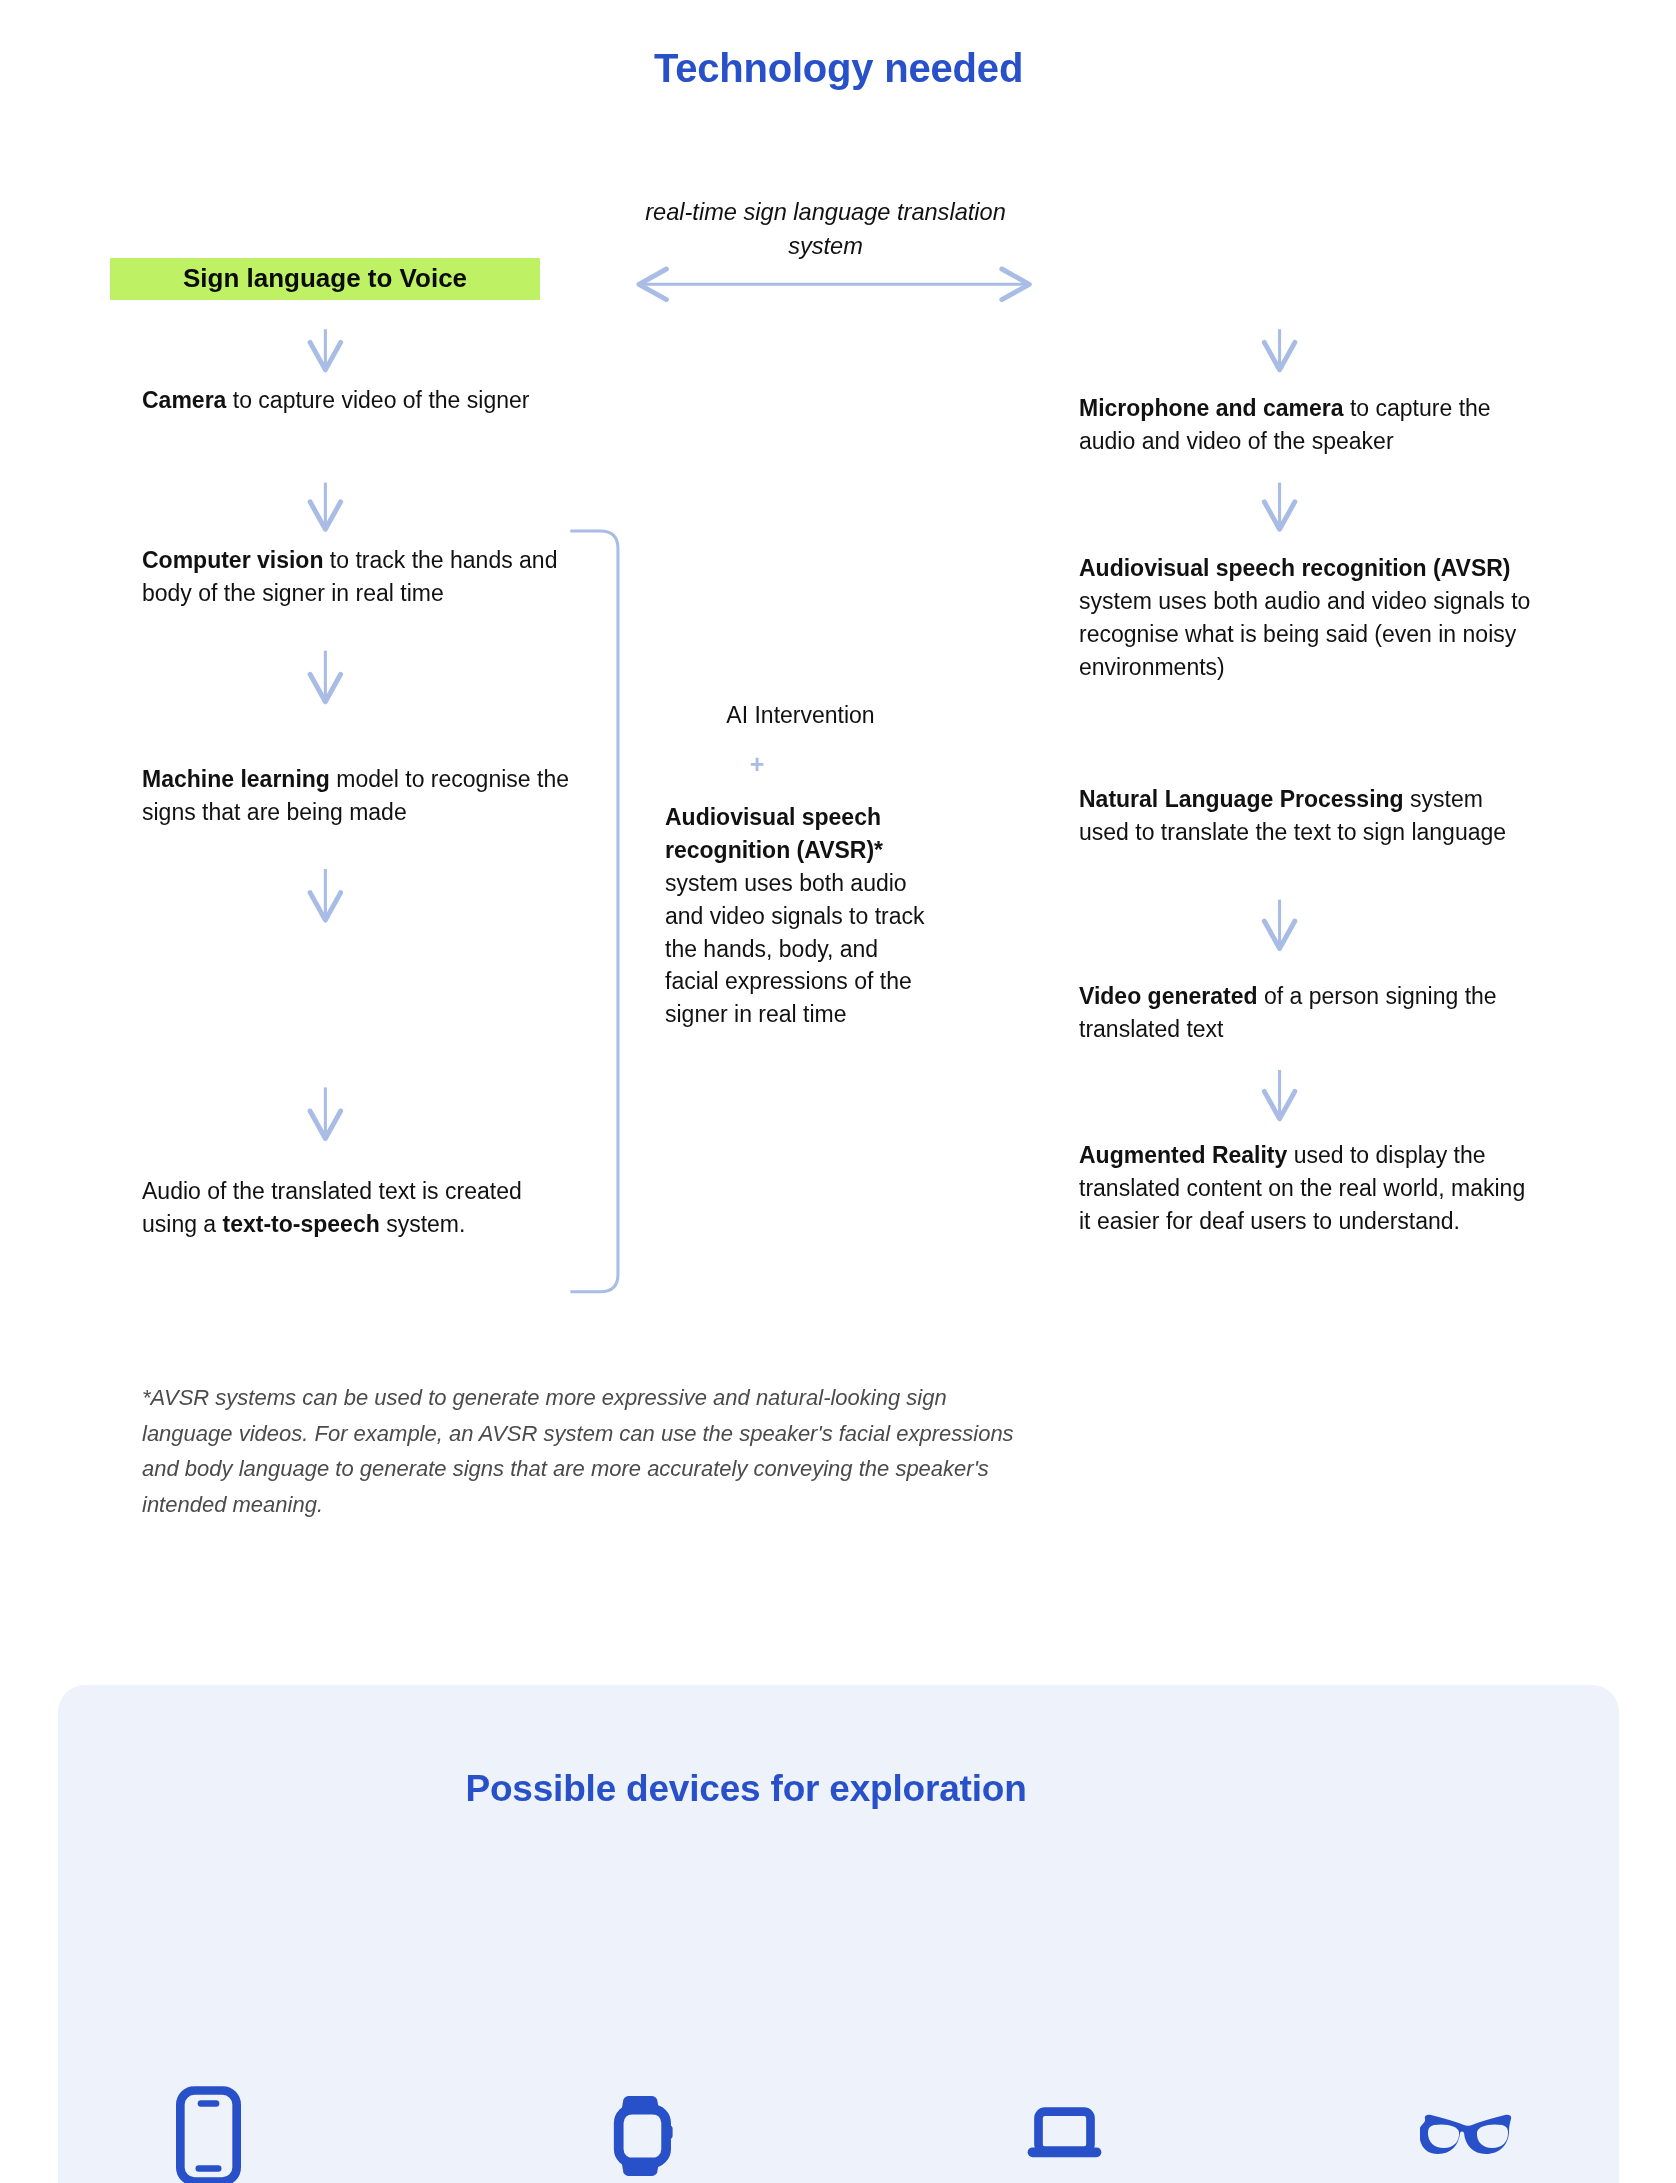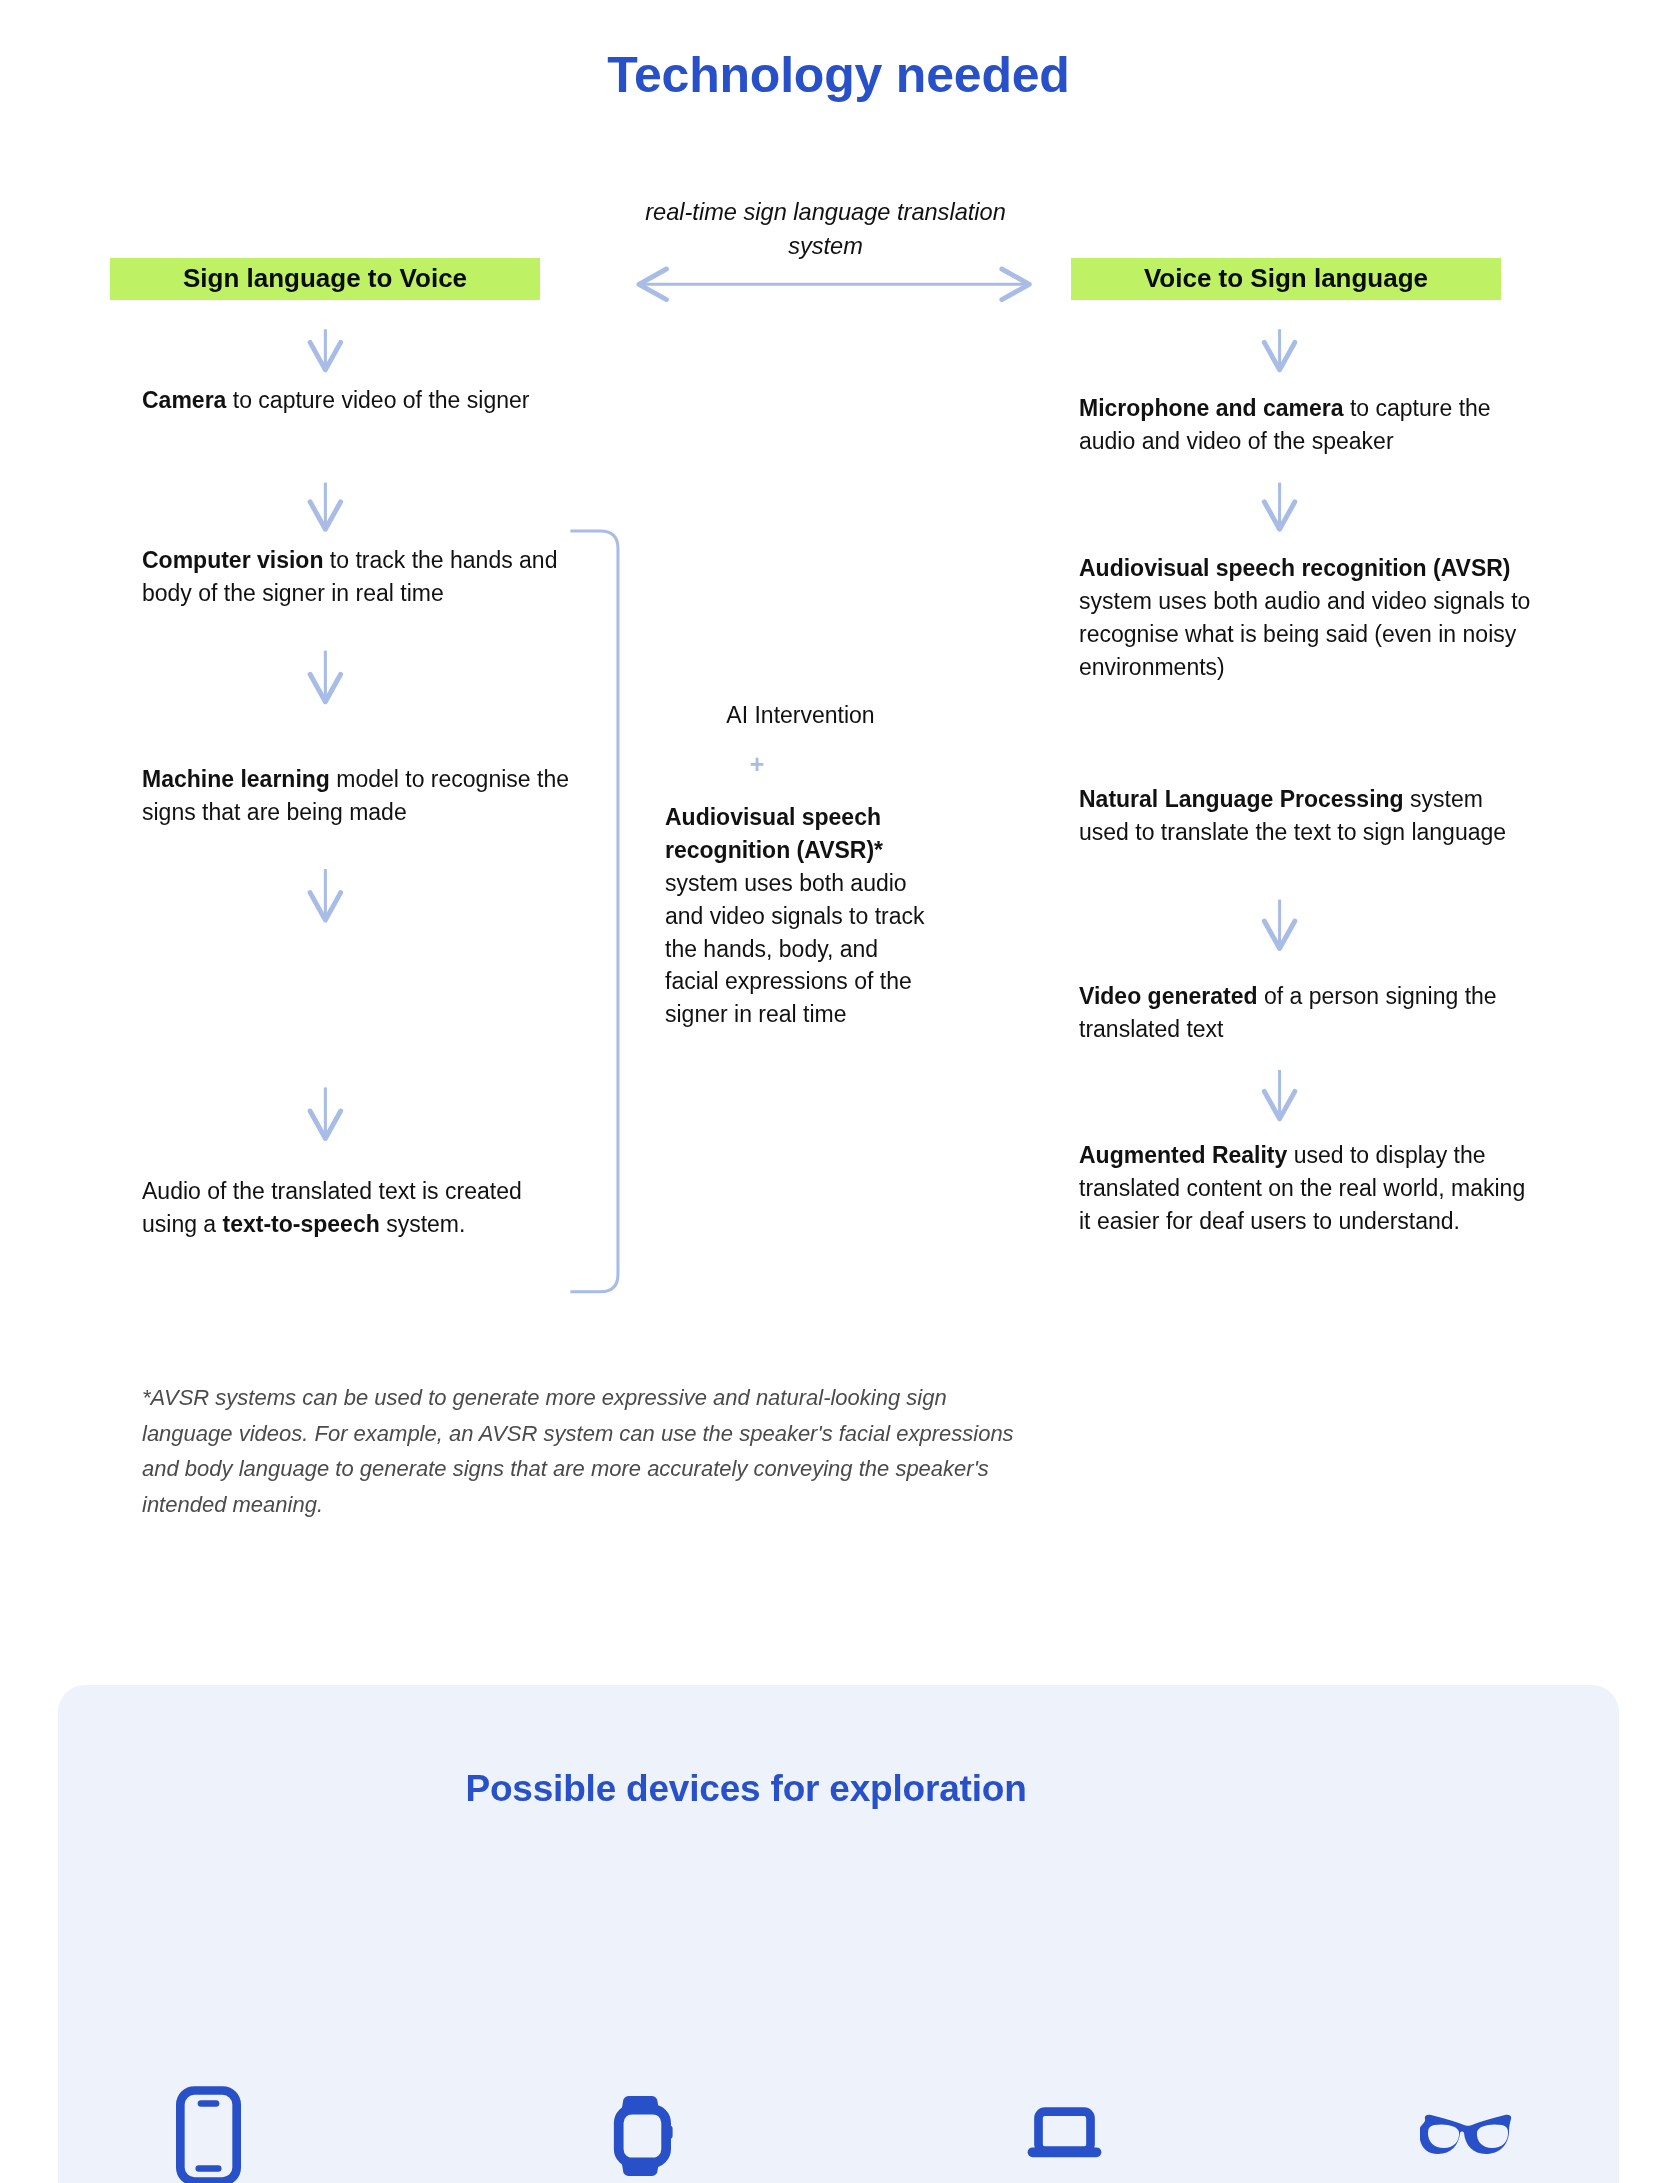--- a/index.html
+++ b/index.html
@@ -15,21 +15,21 @@
     overflow: hidden;
     background: #ffffff;
   }
 
   
   .main-title {
     position: absolute;
     left: 0; top: 46px;
     width: 1677px;
     text-align: center;
-    font-size: 50px;
+    font-size: 40px;
     font-weight: 700;
     color: #2850C8;
     letter-spacing: -0.2px;
   }
 
   
   .col-header {
     position: absolute;
     background: #bef264;
     font-size: 26px;
@@ -164,21 +164,20 @@
     </g>
 
     <path d="M477 5238 C477 5330 500 5420 640 5496" fill="none" stroke="#2850C8" stroke-width="6" stroke-linecap="round"></path>
   </svg>
 
   <div class="main-title">Technology needed</div>
 
   <div class="center-caption">real-time sign language translation system</div>
 
   <div class="col-header col-header-left">Sign language to Voice</div>
-  <div class="col-header col-header-right">Voice to Sign language</div>
 
   <div class="step col-left" style="top:384px">
     <b>Camera</b><span> to capture video of the signer</span>
   </div>
   <div class="step col-left" style="top:544px">
     <b>Computer vision</b><span> to track the hands and body of the signer in real time</span>
   </div>
   <div class="step col-left" style="top:763px">
     <b>Machine learning</b><span> model to recognise the signs that are being made</span>
   </div>

